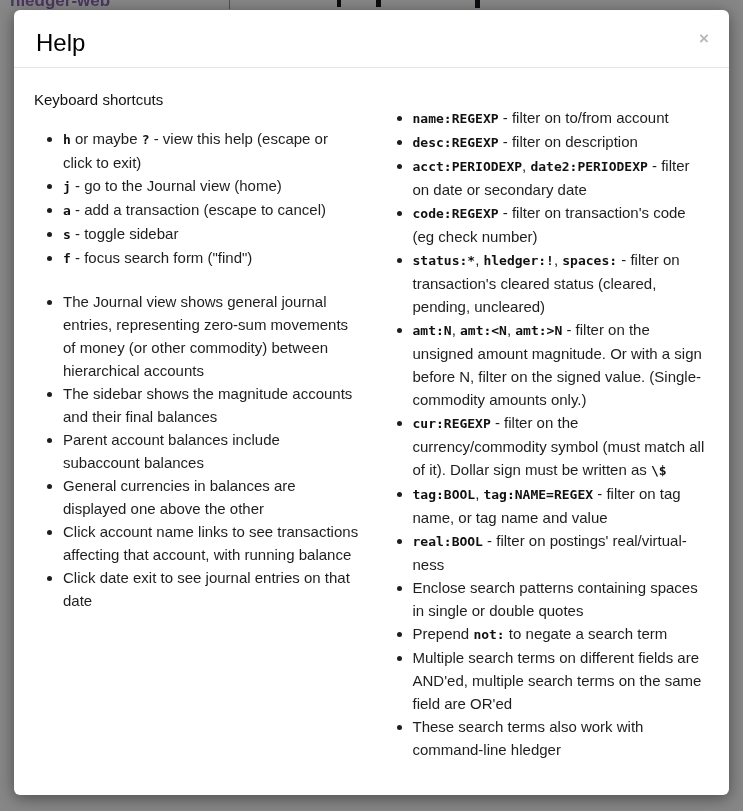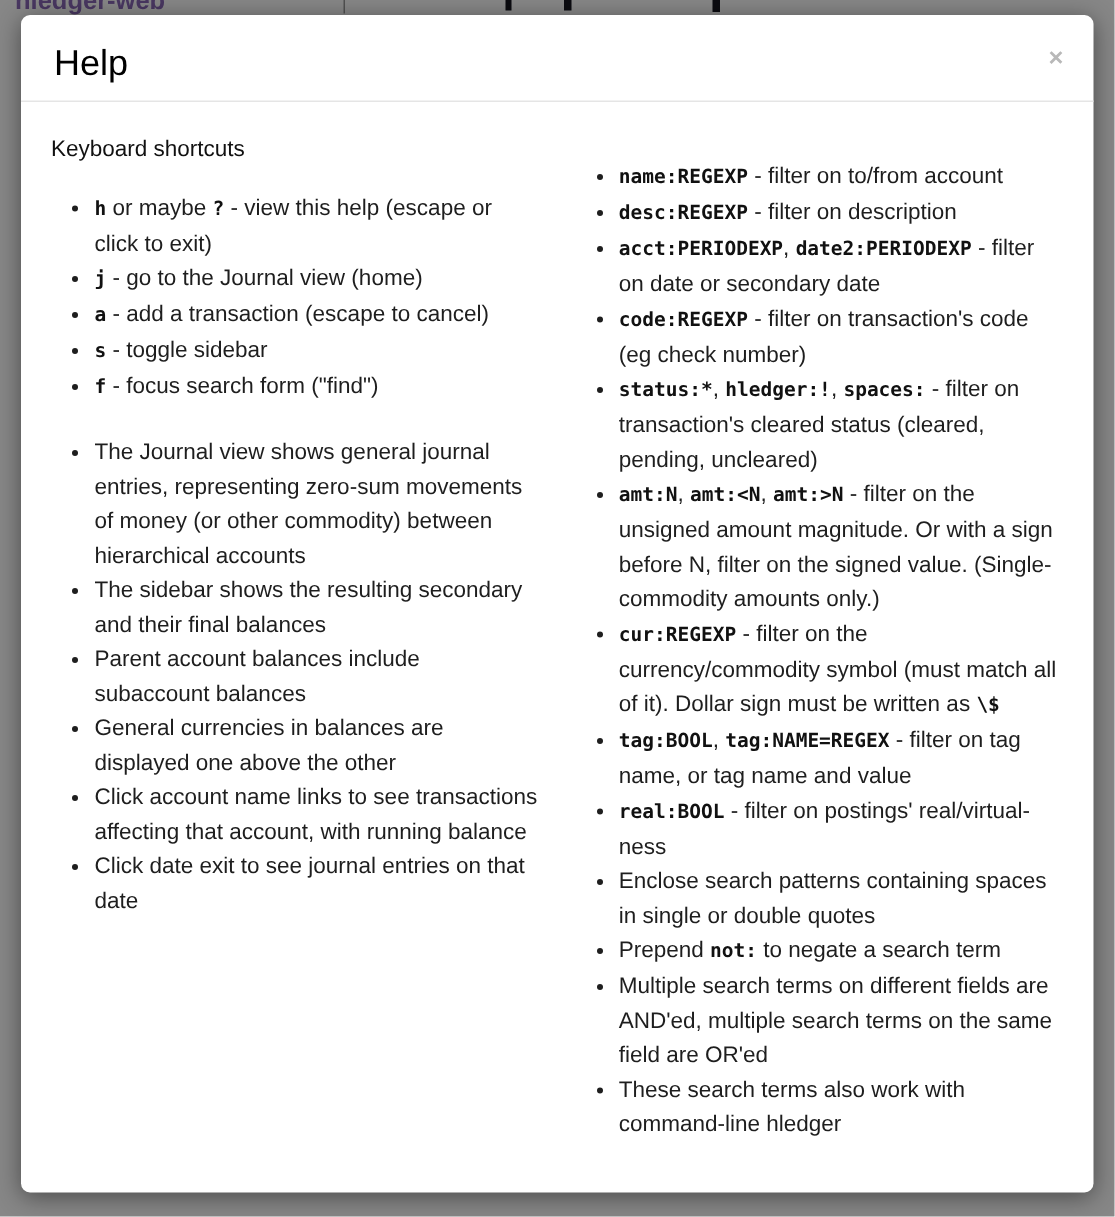--- a/index.html
+++ b/index.html
@@ -78,21 +78,21 @@
         <h4 class="sec-heading">Keyboard shortcuts</h4>
         <ul class="help-list">
           <li><code class="term">h</code> or maybe <code class="term">?</code> - view this help (escape or click to exit)</li>
           <li><code class="term">j</code> - go to the Journal view (home)</li>
           <li><code class="term">a</code> - add a transaction (escape to cancel)</li>
           <li><code class="term">s</code> - toggle sidebar</li>
           <li><code class="term">f</code> - focus search form ("find")</li>
         </ul>
         <ul class="help-list">
           <li>The Journal view shows general journal entries, representing zero-sum movements of money (or other commodity) between hierarchical accounts</li>
-          <li>The sidebar shows the resulting secondary and their final balances</li>
+          <li>The sidebar shows the magnitude accounts and their final balances</li>
           <li>Parent account balances include subaccount balances</li>
           <li>General currencies in balances are displayed one above the other</li>
           <li>Click account name links to see transactions affecting that account, with running balance</li>
           <li>Click date exit to see journal entries on that date</li>
         </ul>
       </div>
     <div class="col col-right">
         <ul class="help-list">
           <li><code class="term">name:REGEXP</code> - filter on to/from account</li>
           <li><code class="term">desc:REGEXP</code> - filter on description</li>

